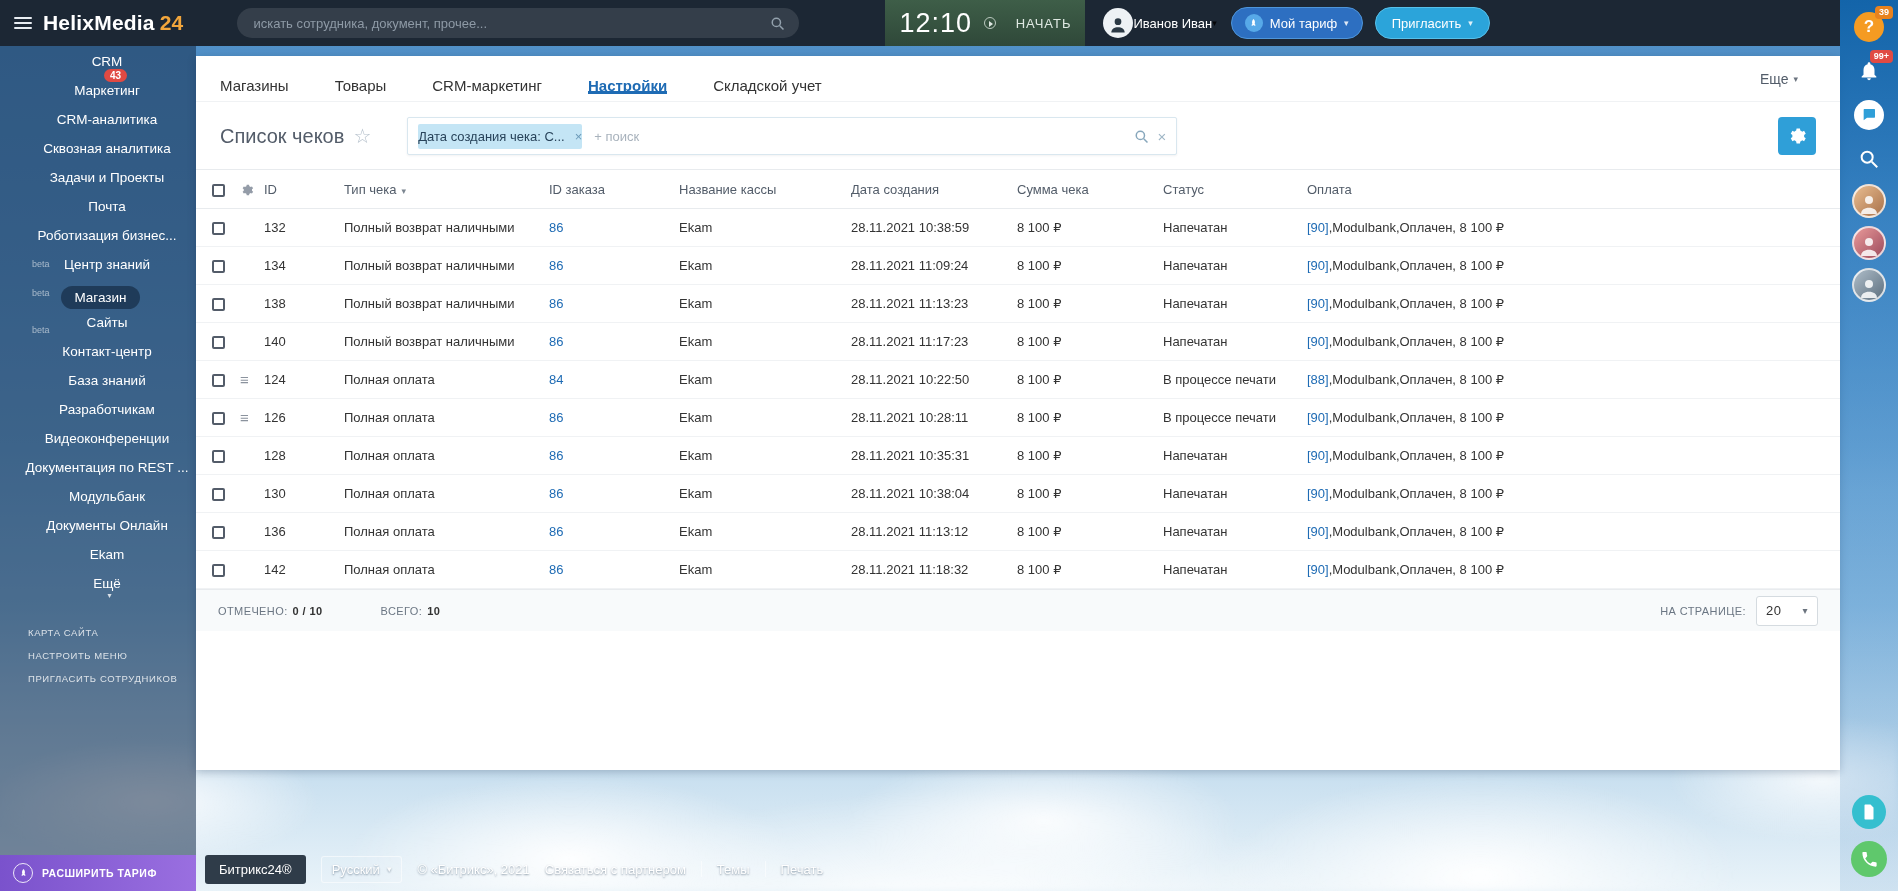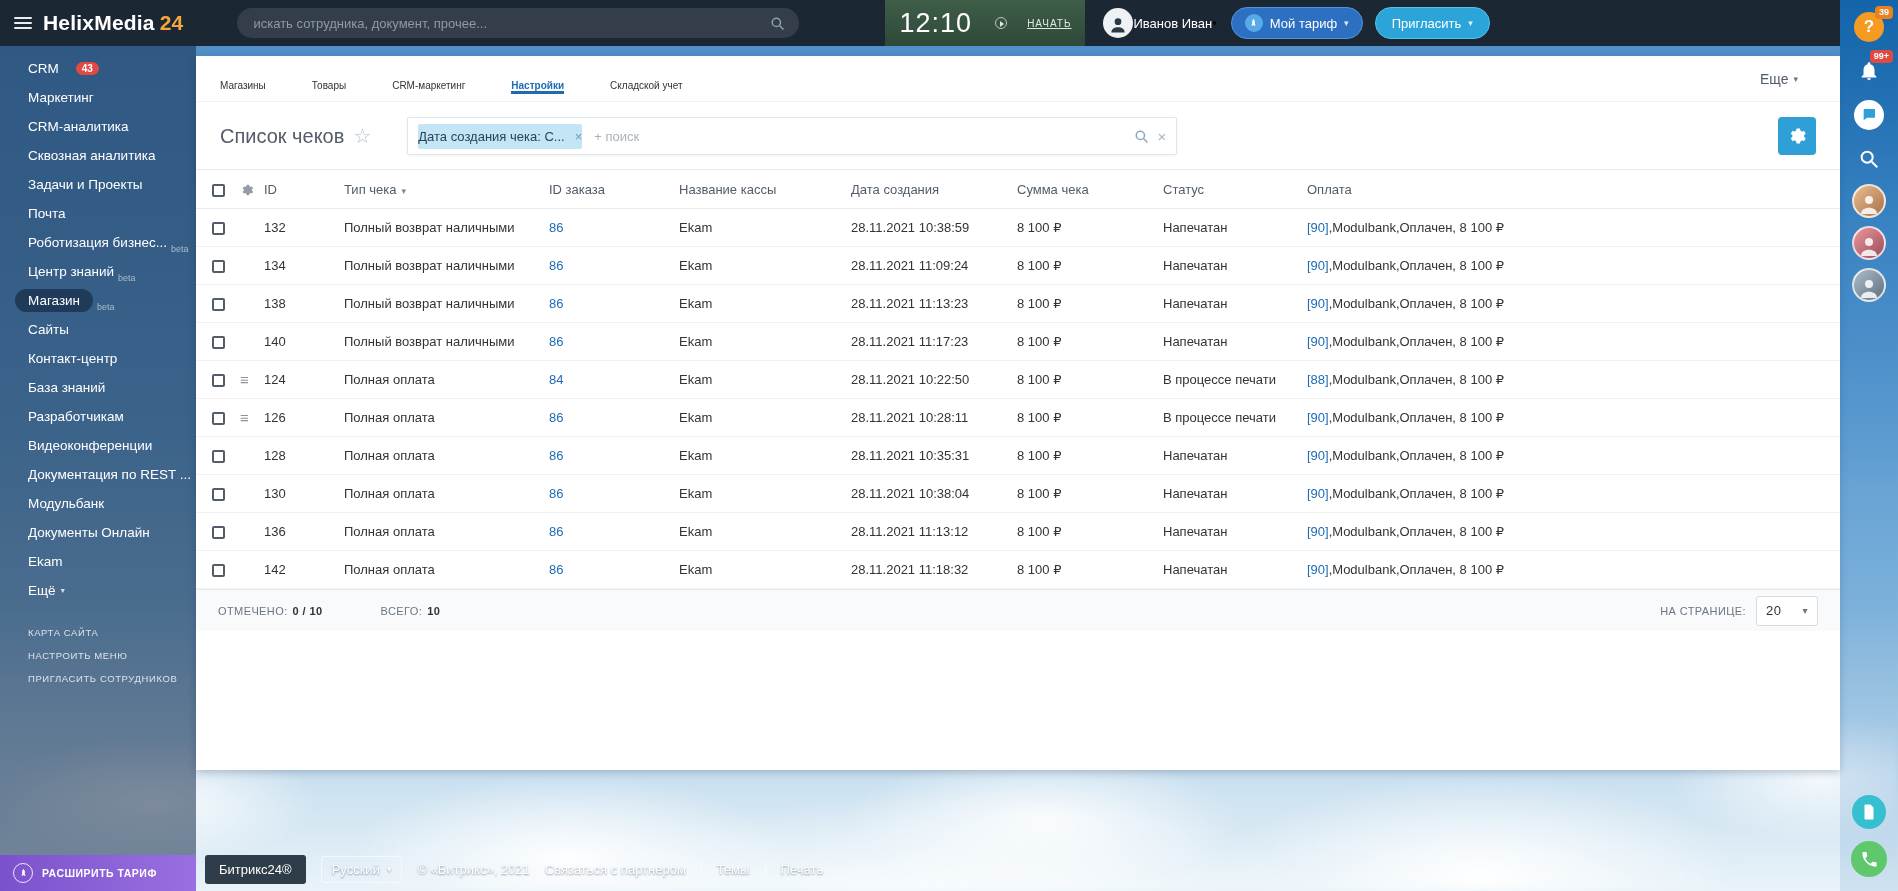--- a/index.html
+++ b/index.html
@@ -30,21 +30,21 @@
   .logo .suffix { color:#f2a63c; margin-left:5px; }
   .top-search { margin-left:54px; width:562px; height:30px; border-radius:15px;
     background:rgba(255,255,255,.11); display:flex; align-items:center; padding:0 14px; }
   .top-search input { flex:1; background:transparent; border:none; outline:none; color:#cfd7de; font-size:13px; font-family:inherit; }
   .top-search input::placeholder { color:#8e9aa6; }
   .search-ic { width:15px; height:15px; color:#93a1ad; flex:none; }
   .clock-panel { margin-left:86px; width:200px; height:46px; flex:none;
     background:linear-gradient(180deg,#3e5e48,#2f4839);
     display:flex; align-items:center; justify-content:space-between; padding:4px 14px; cursor:pointer; }
   .clock-time { color:#fff; font-size:27px; font-weight:300; letter-spacing:1px; }
-  .clock-start { display:flex; align-items:center; gap:20px; color:#dfe8e2; font-size:10px; letter-spacing:1px;text-decoration:underline; }
+  .clock-start { display:flex; align-items:center; gap:20px; color:#dfe8e2; font-size:13px; letter-spacing:1px; }
   .play-icon { width:12px; height:12px; border:1px solid #b9c8be; border-radius:50%; position:relative; flex:none; }
   .play-icon::after { content:''; position:absolute; left:4px; top:3px;
     border-left:4px solid #dfe8e2; border-top:3px solid transparent; border-bottom:3px solid transparent; }
   .user-block { margin-left:18px; display:flex; align-items:center; cursor:pointer; }
   .user-avatar { width:30px; height:30px; border-radius:50%; background:#eef2f5; display:flex; align-items:center; justify-content:center; overflow:hidden; }
   .user-avatar svg { width:20px; height:20px; fill:#2b3945; margin-top:4px; }
   .user-name { color:#fff; font-size:13px; white-space:nowrap; }
   .caret { font-size:9px; opacity:.85; }
   .tariff-btn { margin-left:14px; height:32px; border-radius:17px; flex:none;
     background:var(--tariff-blue,#2d6fc1); border:1px solid #4e95da; color:#fff;
@@ -77,40 +77,40 @@
   .rail-bottom { margin-top:auto; display:flex; flex-direction:column; align-items:center; }
   .doc-circle { width:34px; height:34px; border-radius:50%; background:#35bfcf; display:flex; align-items:center; justify-content:center; cursor:pointer; }
   .doc-circle svg { width:18px; height:18px; fill:#fff; }
   .phone-circle { width:36px; height:36px; border-radius:50%; background:#5fc86c; display:flex; align-items:center; justify-content:center; cursor:pointer; margin:12px 0 14px; }
   .phone-circle svg { width:19px; height:19px; fill:#fff; }
 
   
   .sidebar { position:absolute; top:46px; left:0; bottom:0; width:196px; z-index:2;
     background:rgba(20,43,74,.55); padding-top:8px; }
   .menu-item { height:29px; display:flex; align-items:center; padding:0 10px 0 28px;
-    color:#fff; font-size:13.5px; cursor:pointer; white-space:nowrap; }
+    color:#fff; font-size:13.5px; cursor:pointer; white-space:nowrap;flex-direction:column; }
   .menu-item.active .label { background:rgba(8,24,43,.5); padding:4px 13px; border-radius:14px; margin-left:-13px; }
   .menu-badge { margin-left:17px; background:var(--badge-red,#e04a43); color:#fff; font-size:10px; border-radius:9px; padding:1px 6px; font-weight:bold; }
   .beta { margin-left:4px; font-size:9px; color:rgba(255,255,255,.55); align-self:flex-start; margin-top:16px; }
   .caret-sm { font-size:8px; margin-left:5px; opacity:.8; }
   .sidebar-links { margin-top:16px; }
   .sidebar-link { padding:6px 28px; font-size:9.5px; letter-spacing:.6px; color:rgba(255,255,255,.8); cursor:pointer; white-space:nowrap; }
   .expand-tariff { position:absolute; left:0; bottom:0; width:196px; height:36px; z-index:7;
     background:linear-gradient(90deg,var(--expand-purple,#7a52cc),#9a6fe0);
     display:flex; align-items:center; gap:9px; padding:0 13px; color:#fff;
     font-size:10.5px; letter-spacing:.5px; font-weight:bold; cursor:pointer; }
   .rocket-circle { width:20px; height:20px; border-radius:50%; border:1.5px solid rgba(255,255,255,.85);
     display:flex; align-items:center; justify-content:center; flex:none; }
   .rocket-circle svg { width:11px; height:11px; fill:#fff; }
 
   
   .main { position:absolute; left:196px; top:56px; width:1644px; height:714px; background:#fff; z-index:3;
     box-shadow:0 2px 8px rgba(20,40,70,.25); }
   .tabs-bar { height:46px; display:flex; align-items:center; padding:0 24px; border-bottom:1px solid #f0f2f4; }
-  .tab { margin-right:46px; font-size:10px; color:#333; cursor:pointer; height:30px; display:flex; align-items:center;
+  .tab { margin-right:46px; font-size:15px; color:#333; cursor:pointer; height:30px; display:flex; align-items:center;
     border-bottom:3px solid transparent; padding-top:17px; white-space:nowrap; }
   .tab.active { color:var(--accent,#1e6bb4); border-bottom-color:var(--accent,#1e6bb4); font-weight:bold; }
   .tabs-more { margin-left:auto; color:#525c69; font-size:14px; cursor:pointer; display:flex; align-items:center; gap:5px; padding-right:18px; }
 
   .title-row { display:flex; align-items:center; padding:15px 24px 14px; }
   .page-title { font-size:20px; color:#535c69; font-weight:400; margin:0; white-space:nowrap; }
   .fav-star { margin-left:9px; color:#b6c1cc; font-size:20px; cursor:pointer; }
   .filter-bar { margin-left:36px; width:770px; height:38px; background:#fff; border:1px solid #d9e7ef; border-radius:2px;
     box-shadow:0 1px 2px rgba(83,92,105,.08); display:flex; align-items:center; padding:0 10px; }
   .filter-chip { background:var(--chip-blue,#c4e5f5); color:#28435a; font-size:13px; padding:5px 0; border-radius:2px;

